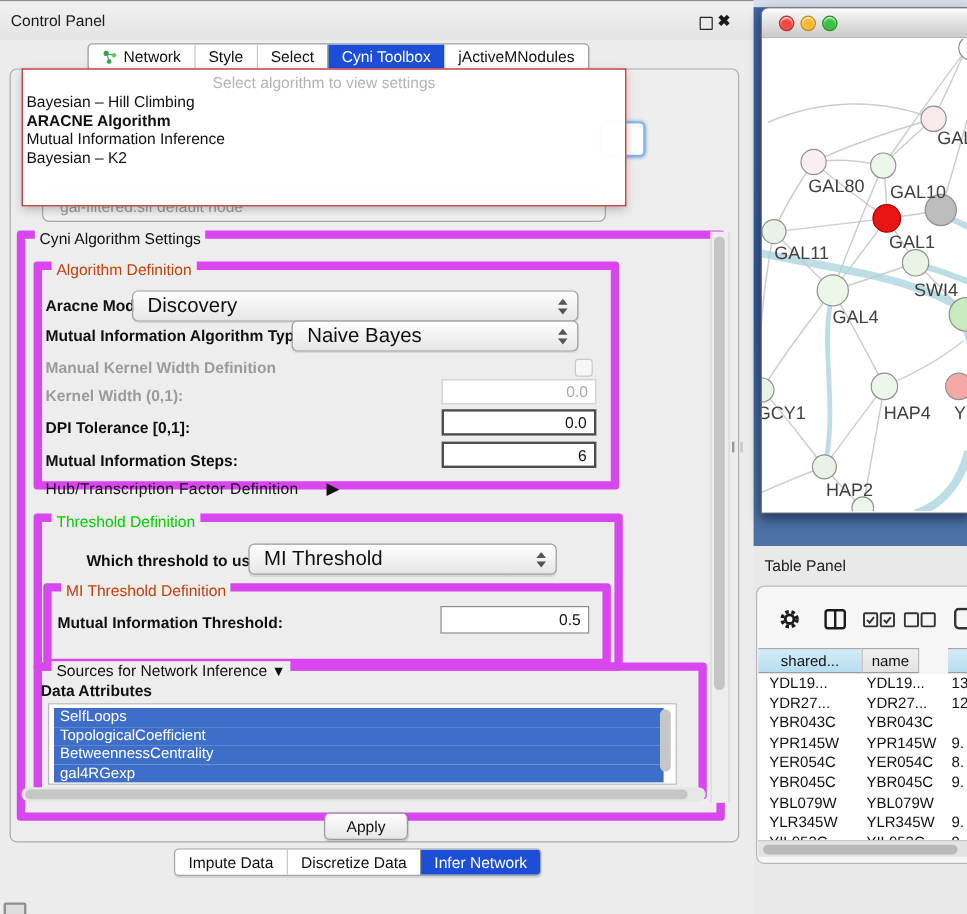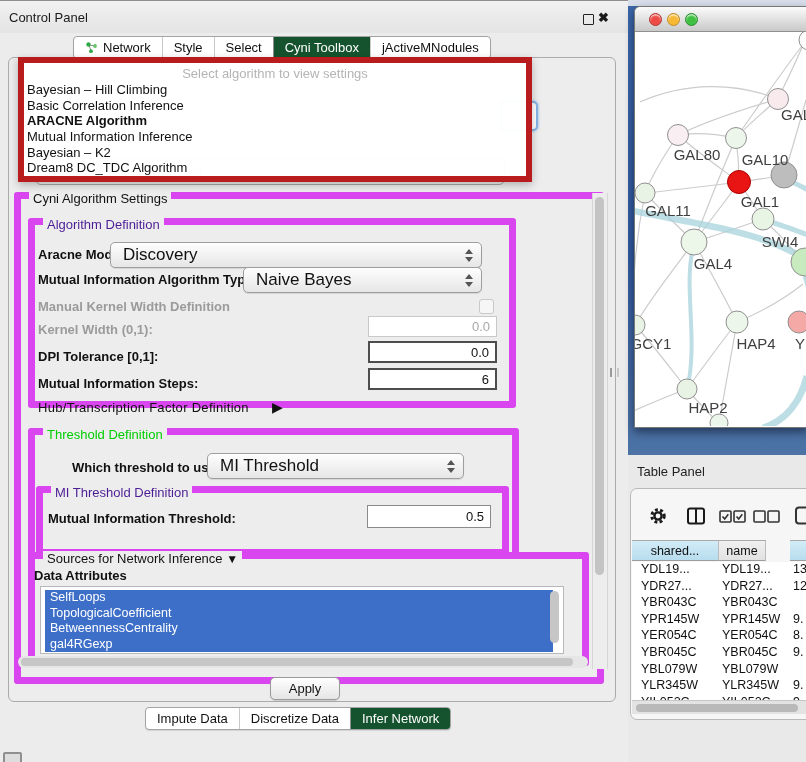--- a/index.html
+++ b/index.html
@@ -10,42 +10,42 @@
   .dis{color:#9b9b9b;}
   
   .cp-titlebar{position:absolute;left:0;top:0;width:628px;height:32px;background:linear-gradient(#f1f1f1,#e4e4e4);border-top:1px solid #8f8f8f;}
   .cp-title{position:absolute;left:9px;top:9px;font-size:13px;color:#1a1a1a;}
   .float-btn{position:absolute;left:583px;top:13px;width:9px;height:9px;border:1.5px solid #222;border-radius:1px;}
   .close-btn{position:absolute;left:598px;top:9px;font-size:13px;font-weight:bold;color:#1a1a1a;}
   
   .tabbar{position:absolute;display:flex;height:21px;border:1px solid #a3a3a3;border-radius:4px;overflow:hidden;background:#fff;box-shadow:0 1px 1px rgba(0,0,0,.1);}
   .tab{display:flex;align-items:center;gap:5px;padding:0 11px;font-size:13px;border-left:1px solid #c9c9c9;white-space:nowrap;}
   .tab:first-child{border-left:none;}
-  .tab.sel{background:#14532d;color:#fff;border-left-color:#8f8f8f;}
+  .tab.sel{background:#1d4ed8;color:#fff;border-left-color:#8f8f8f;}
   
   .cp-body{position:absolute;left:8px;top:57px;width:606px;height:643px;border:1px solid #ababab;border-radius:6px;background:#ededed;}
   
   .gb{position:absolute;border:7px solid #d946ef;border-radius:3px;}
   .gbt{position:absolute;top:-8px;left:8px;background:#ededed;padding:0 4px;font-size:13px;line-height:15px;white-space:nowrap;}
-  .t-blue{color:#4c1d95;}
+  .t-blue{color:#c2410c;}
   .t-green{color:#00ce00;text-align:right;}
   .lbl{position:absolute;font-size:13px;white-space:nowrap;}
   
   .combo{position:absolute;height:24px;border:1px solid #9e9e9e;border-radius:5px;background:linear-gradient(#fefefe,#e6e6e6);display:flex;align-items:center;box-shadow:0 1px 1px rgba(0,0,0,.1);}
   .combo .ct{flex:1;padding-left:12px;font-size:17px;}
   .stepper{width:15px;margin-right:5px;display:flex;flex-direction:column;align-items:center;gap:3px;}
   .tri-up{width:0;height:0;border-left:4px solid transparent;border-right:4px solid transparent;border-bottom:5px solid #555;}
   .tri-dn{width:0;height:0;border-left:4px solid transparent;border-right:4px solid transparent;border-top:5px solid #555;}
   
   .field{position:absolute;background:#fff;font-size:13px;display:flex;align-items:center;justify-content:flex-end;padding-right:6px;border:1px solid #8a8a8a;}
   .field.strong{border:2px solid #4d4d4d;}
   .field.off{border:1px solid #c9c9c9;color:#a8a8a8;}
   .checkbox{position:absolute;width:13px;height:13px;border:1px solid #c9c9c9;border-radius:3px;background:#f6f6f6;}
   
-  .popup{position:absolute;left:18px;top:57px;width:502px;height:113px;background:rgba(255,255,255,.97);border:6px solid #b91c1c;box-shadow:0 3px 8px rgba(0,0,0,.25);z-index:50;}
+  .popup{position:absolute;left:18px;top:57px;width:502px;height:113px;background:rgba(255,255,255,.97);border:1px solid #b91c1c;box-shadow:0 3px 8px rgba(0,0,0,.25);z-index:50;}
   .popup .hint{text-align:center;color:#b4b4b4;padding-top:3px;height:16px;}
   .popup .item{height:15.7px;line-height:15.7px;padding-left:3px;color:#111;}
   .combo-remnant{position:absolute;left:500px;top:101px;width:34px;height:26px;border:2px solid #85b6e8;border-radius:5px;background:#fff;box-shadow:0 0 3px #85b6e8;z-index:10;}
   .bg-combo{position:absolute;left:35px;top:158px;width:470px;height:27px;border:1px solid #a8a8a8;border-radius:6px;background:#f1f1f1;z-index:5;color:#9a9a9a;line-height:27px;padding-left:14px;box-sizing:border-box;}
   
   .attr-list{position:absolute;left:40px;top:586px;width:522px;height:66px;background:#fff;border:1px solid #b9b9b9;overflow:hidden;}
   .attr-item{position:absolute;left:4px;width:503px;height:15.5px;line-height:15.5px;background:#3e6fc8;color:#fff;font-size:12.5px;padding-left:5px;}
   .list-vscroll{position:absolute;left:509px;top:2px;width:10px;height:60px;}
   .list-thumb{position:absolute;left:0;top:2px;width:9px;height:52px;background:#c6c6c6;border-radius:5px;}
   
@@ -220,25 +220,23 @@
           <span>Infer Network</span>
         </div>
     </div>
 
     <div class="dock-icon"></div>
     <div class="splitter"></div>
 
     <div class="popup">
       <div class="hint">Select algorithm to view settings</div>
       <div class="item">Bayesian – Hill Climbing</div>
-      <div class="item">Basic Correlation Inference</div>
       <div class="item bold">ARACNE Algorithm</div>
       <div class="item">Mutual Information Inference</div>
       <div class="item">Bayesian – K2</div>
-      <div class="item">Dream8 DC_TDC Algorithm</div>
     </div>
   </div>
 
   <div class="layer">
     <div class="desk-top-strip"></div>
     <div class="desktop"></div>
 
     <div class="net-window">
       <div class="net-titlebar">
         <span class="tl red"></span>

